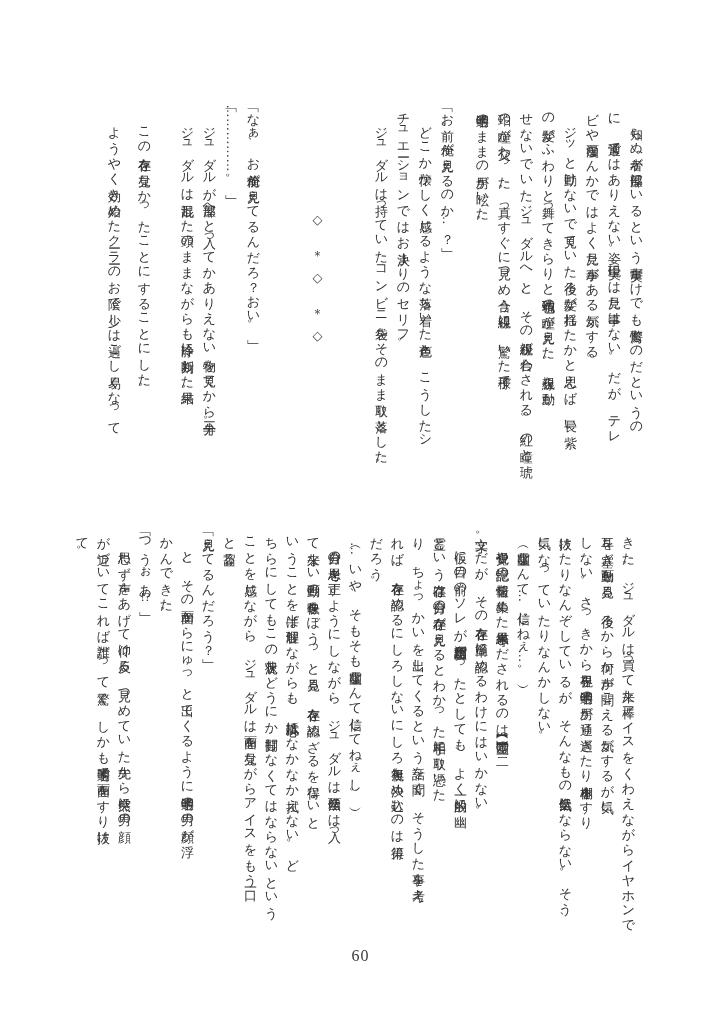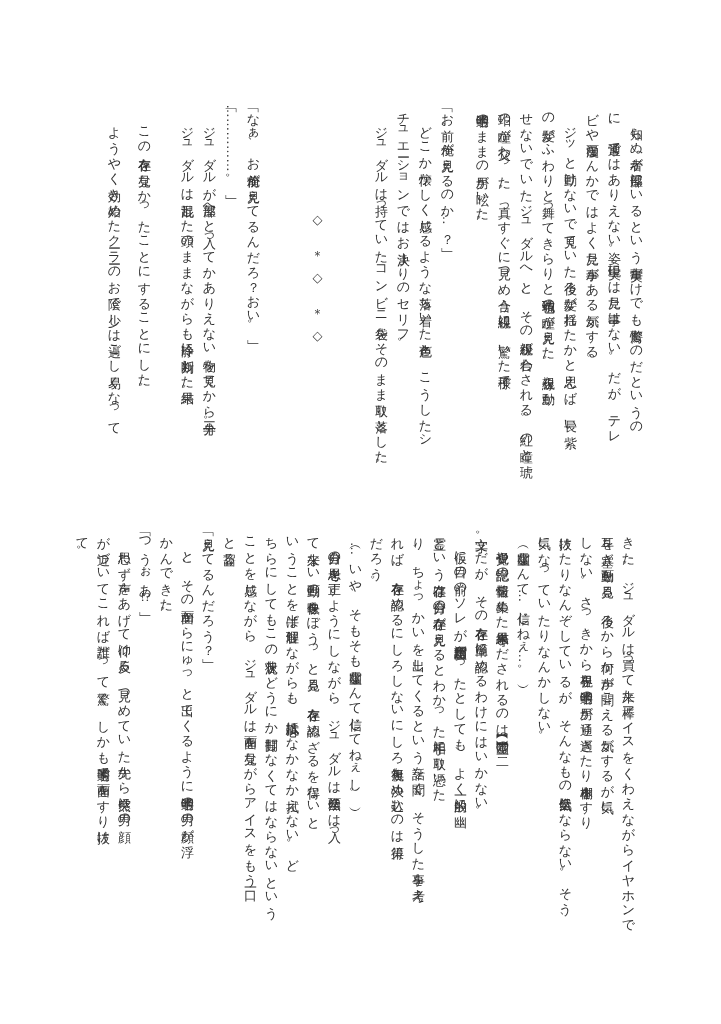--- a/index.html
+++ b/index.html
@@ -115,14 +115,15 @@
     <div class="col">と齧る。</div>
     <div class="col">「見えてるんだろう？」</div>
     <div class="col">　と、その画面からにゅっと出てくるように半透明の男の顔が浮</div>
     <div class="col">かんできた。</div>
     <div class="col"><span>「つうぉあ</span><span class="tcy">!?</span><span>」</span></div>
     <div class="col">　思わず声をあげて仰け反る。見つめていた先から突然に男の顔</div>
     <div class="col">が近づいてこれば誰だって驚く。しかも半透明で画面をすり抜け</div>
     <div class="col">て。</div>
   </div>
 
+  <div id="page-number">60</div>
 
 </div>
 
 </body></html>

